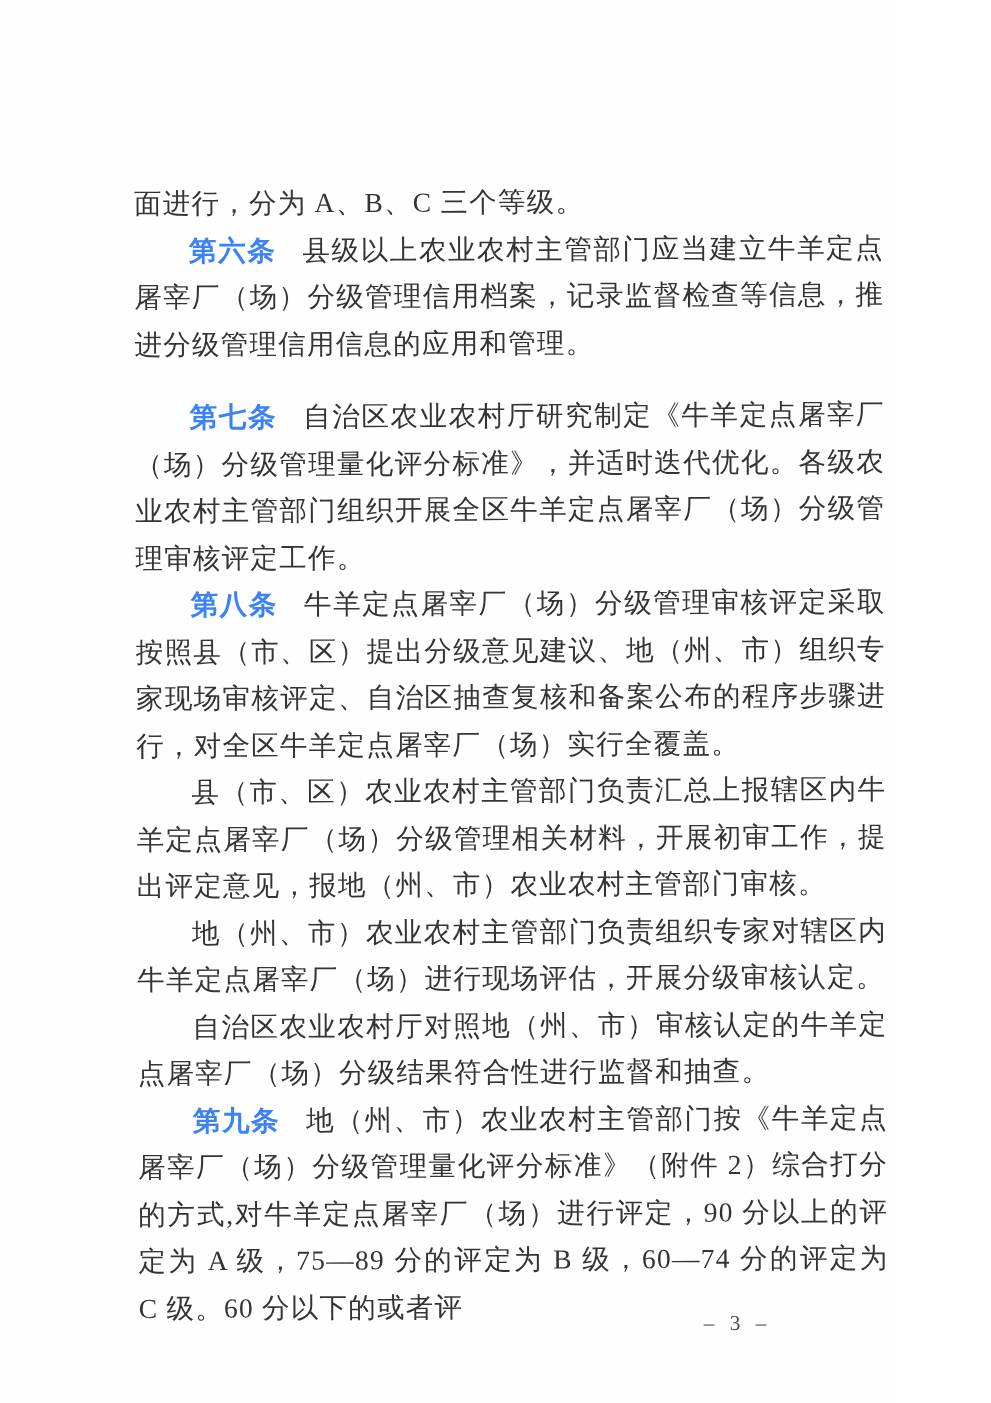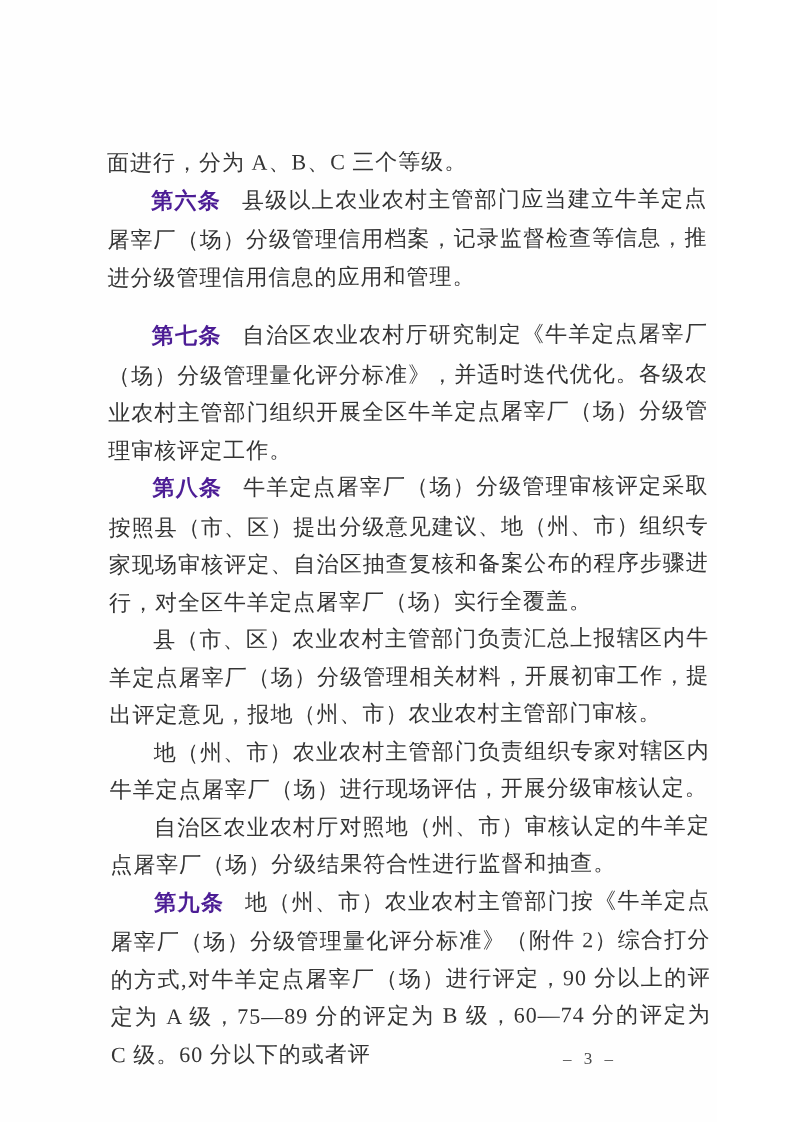--- a/index.html
+++ b/index.html
@@ -29,24 +29,24 @@
     transform-origin: 50% 0;
   }
   .content p {
     margin: 0;
     padding: 0;
   }
   .par-indent {
     text-indent: 2em;
   }
   .article-label {
-    font-family: Liberation Mono, monospace;
+    font-family: Liberation Sans, sans-serif;
     font-weight: 700;
     margin-right: 0.95em;
-    color: #4c1d95;
+    color: #3b82f6;
   }
   .chapter-heading {
     margin: 21px 0 7px 0;
     padding: 0;
     text-align: center;
     font-family: "Liberation Sans", "DejaVu Sans", sans-serif;
     font-weight: 700;
     font-size: 24px;
     line-height: 37.5px;
     letter-spacing: 2px;

